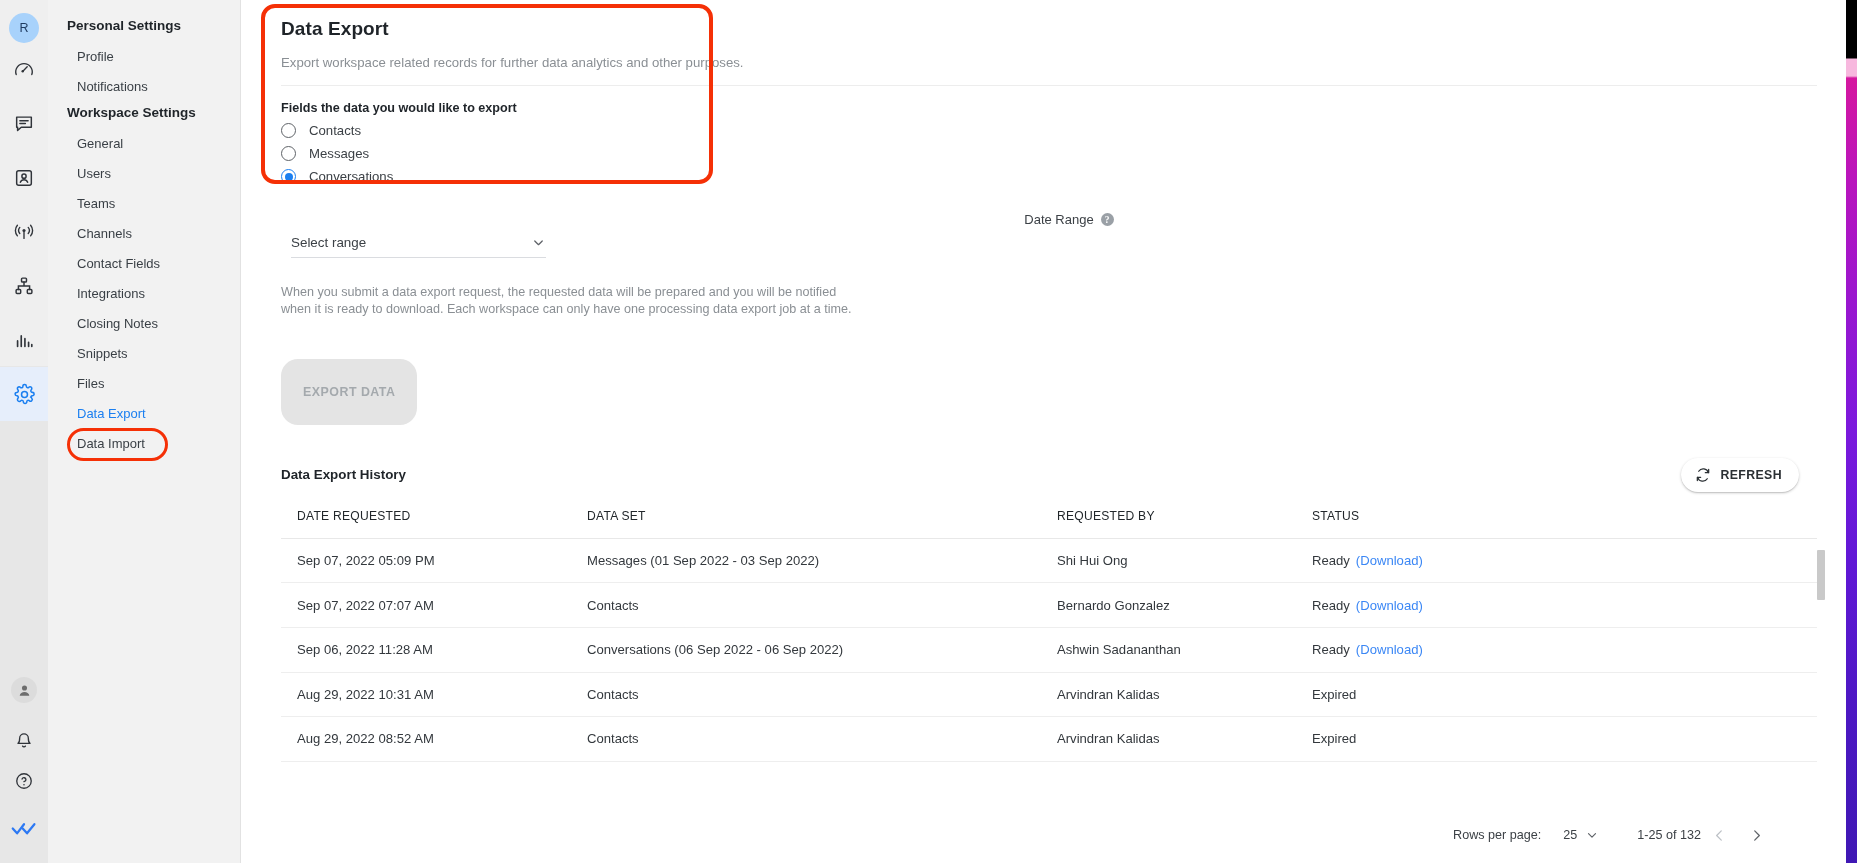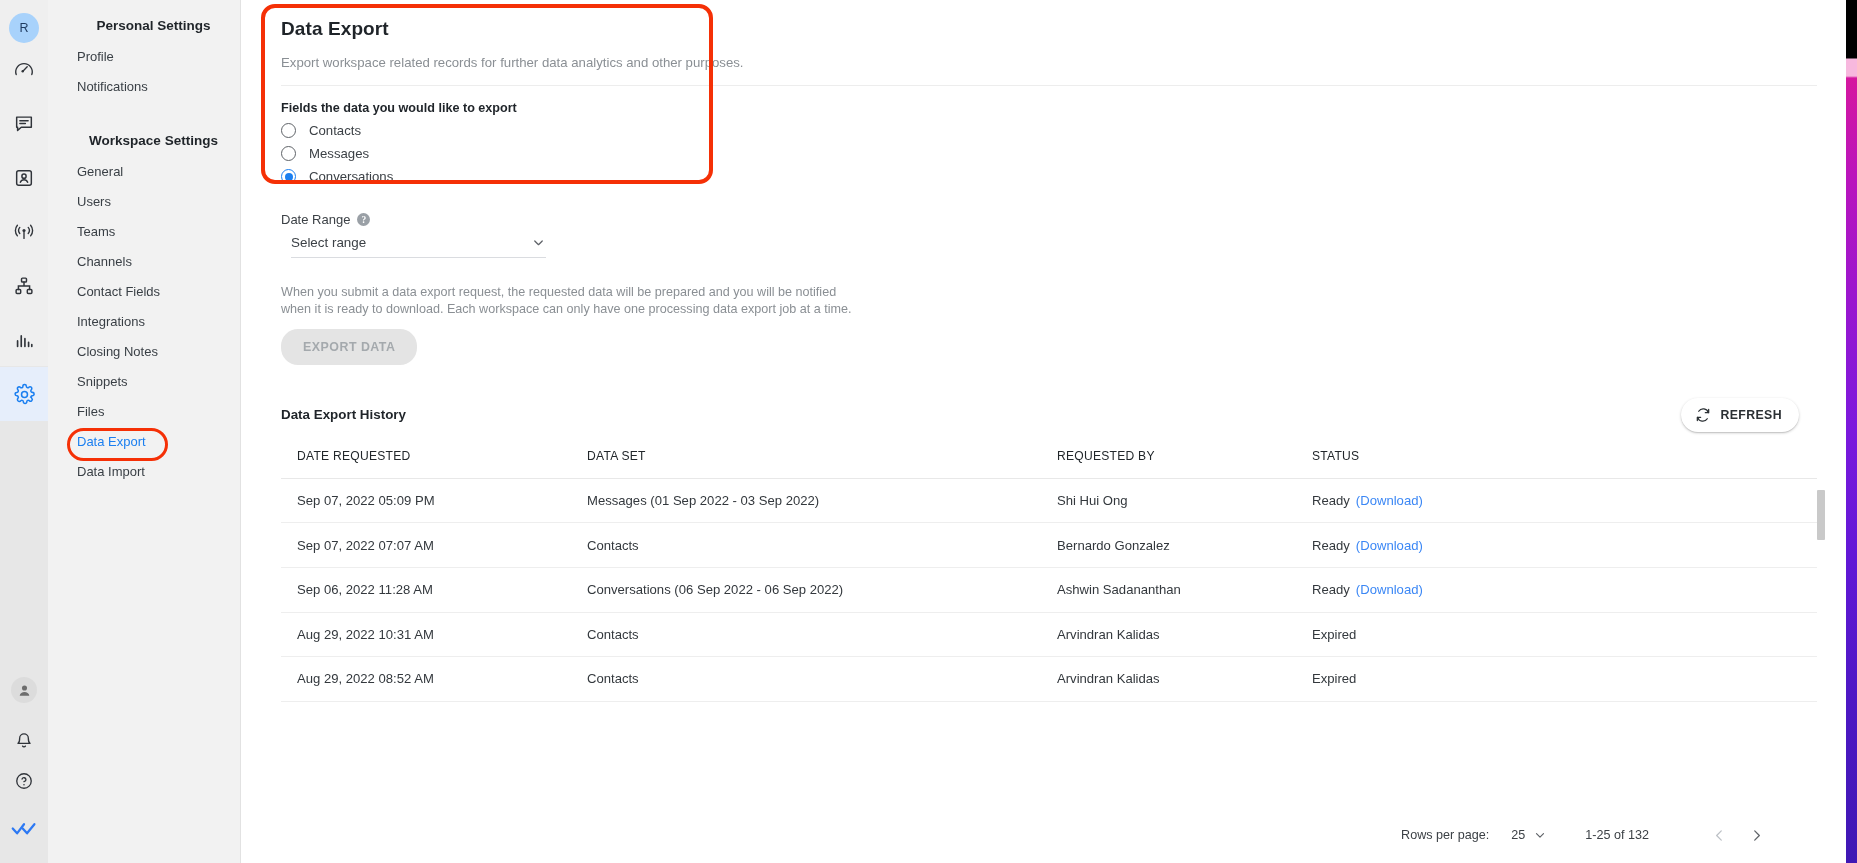--- a/index.html
+++ b/index.html
@@ -49,23 +49,23 @@
   .rail-top-z { position: relative; z-index: 2; display: flex; flex-direction: column; align-items: center; width: 48px; }
 
   
   .nav {
     width: 193px; flex: 0 0 193px; height: 863px;
     background: #f2f2f2; border-right: 1px solid #e2e2e2;
     padding-top: 14px; position: relative;
   }
   .nav-section {
     font-size: 13.5px; font-weight: bold; color: #1f2429;
-    padding: 4px 0 4px 19px; margin-bottom: 4px; text-align: center;
-  }
-  .nav-section.second { margin-top: 28px; }
+    padding: 4px 0 4px 19px; margin-bottom: 4px;
+  }
+  .nav-section.second { }
   .nav-item {
     font-size: 13px; color: #393f45;
     padding: 7.5px 0 7.5px 29px;
     cursor: pointer; white-space: nowrap;
   }
   .nav-item.selected { color: #1b7ff0; }
   .nav-highlight {
     position: absolute;
     left: 19px; top: 428px; width: 101px; height: 33px;
     border: 3.5px solid #f53006; border-radius: 17px;
@@ -100,21 +100,21 @@
     display: flex; align-items: center; justify-content: center;
     margin-right: 13px;
   }
   .radio.checked { border-color: #1b7ff0; }
   .radio.checked::after {
     content: ""; width: 8px; height: 8px; border-radius: 50%; background: #1b7ff0;
   }
   .radio-label { font-size: 13.2px; color: #3c4146; }
 
   .daterange-label-row {
-    display: flex; align-items: center; gap: 7px; margin-top: 28px;
+    display: flex; align-items: center; gap: 7px; margin-top: 28px; justify-content: center;
   }
   .daterange-label { font-size: 13px; color: #3c4146; }
   .help-icon {
     width: 13px; height: 13px; border-radius: 50%; background: #9aa0a6;
     color: #fff; font-size: 9.5px; font-weight: bold;
     display: flex; align-items: center; justify-content: center;
     font-family: "Liberation Serif", serif;
   }
   .select-box {
     width: 255px; margin-top: 8px;
@@ -123,25 +123,25 @@
     padding-bottom: 7px; cursor: pointer; margin-left: 10px;
   }
   .select-value { font-size: 13.4px; color: #3c4146; }
   .chev { color: #5f6368; display: flex; }
 
   .note {
     font-size: 12.6px; color: #8a8f94; line-height: 1.38;
     margin-top: 26px; max-width: 580px;
   }
   .btn-export {
-    margin-top: 10px;
+    margin-top: 40px;
     background: #e4e4e4; color: #a4a9ad;
     border: none; border-radius: 17px;
     font-size: 12.4px; font-weight: bold; letter-spacing: .5px;
-    padding: 11px 22px; cursor: default;
+    padding: 26px 22px; cursor: default;
     font-family: "Liberation Sans", sans-serif;
   }
 
   .history-head {
     display: flex; align-items: center; justify-content: space-between;
     margin-top: 33px; padding-right: 58px;
   }
   .history-title { font-size: 13.4px; font-weight: bold; color: #1f2429; }
   .btn-refresh {
     background: #fff; border: none; border-radius: 18px;
@@ -178,21 +178,21 @@
 
   
   .pagination {
     position: absolute; left: 12px; right: 40px; bottom: 0;
     height: 56px; display: flex; align-items: center; justify-content: flex-end;
     gap: 0; padding-right: 42px; background: #fff;
   }
   .rpp-label { font-size: 12.6px; color: #3c4146; margin-right: 22px; }
   .rpp-value { font-size: 12.6px; color: #3c4146; }
   .rpp-chev { color: #5f6368; display: flex; margin-left: 8px; margin-right: 38px; }
-  .range-label { font-size: 12.6px; color: #3c4146; margin-right: 52px; }
+  .range-label { font-size: 12.6px; color: #3c4146; }
   .pg-btn { color: #bdc1c6; display: flex; cursor: pointer; padding: 0 10px; }
   .pg-btn.enabled { color: #5f6368; }
 
   
   .red-box {
     position: absolute;
     left: 261px; top: 4px; width: 452px; height: 180px;
     border: 4px solid #f53006; border-radius: 14px;
     pointer-events: none; z-index: 50;
   }

